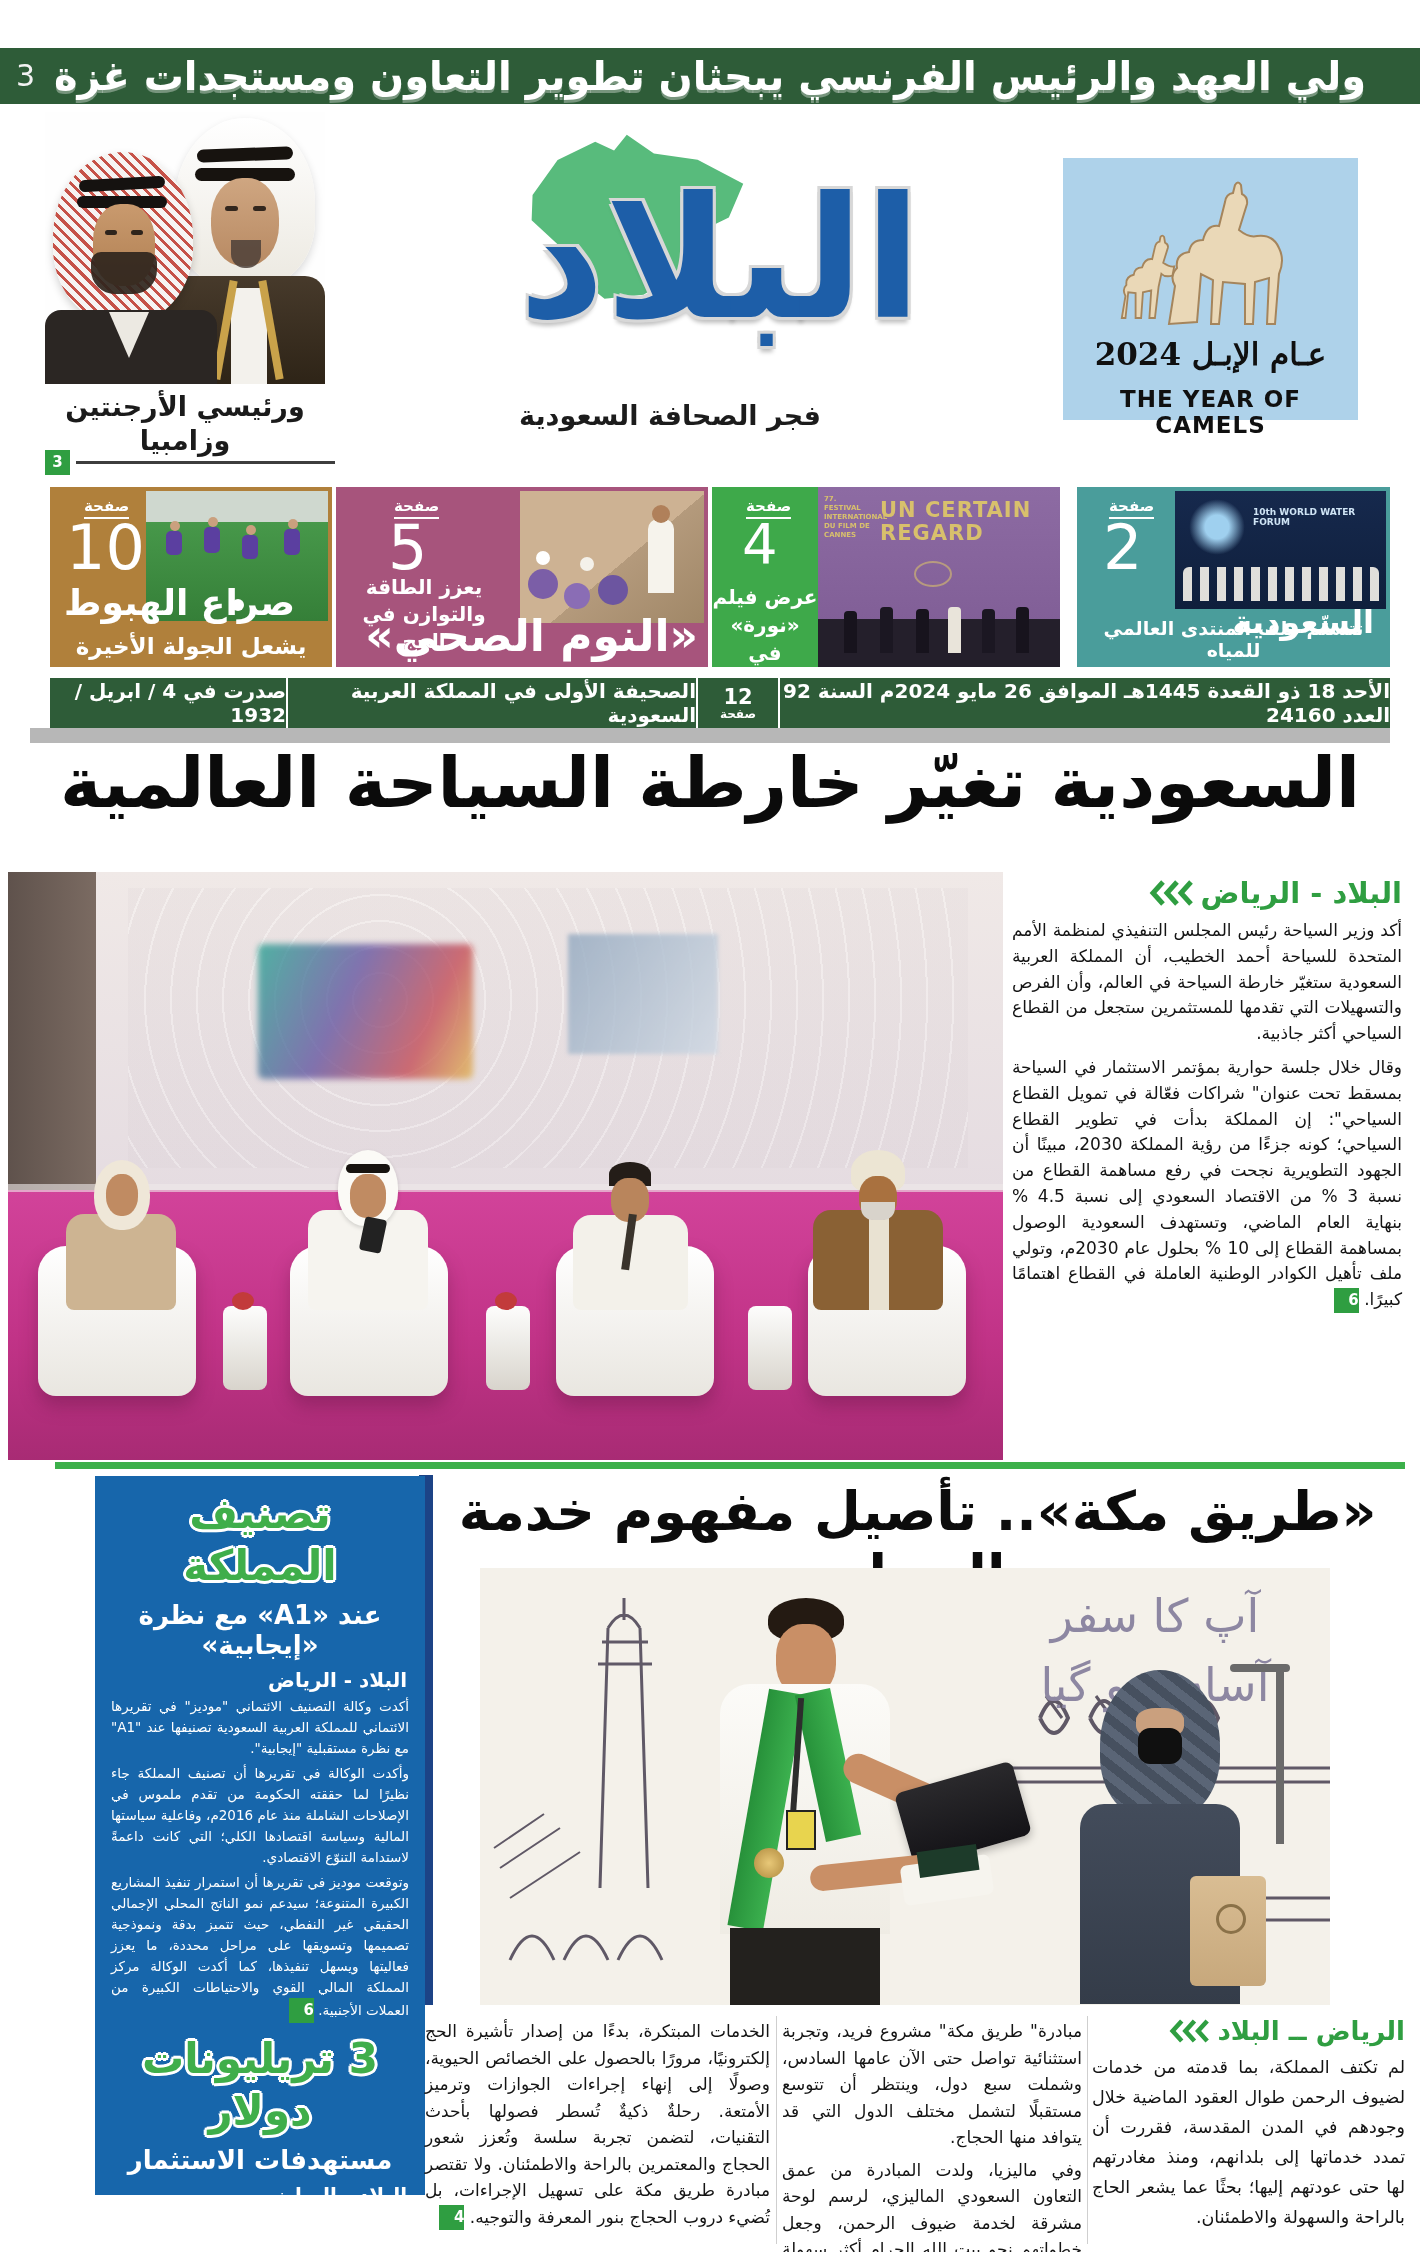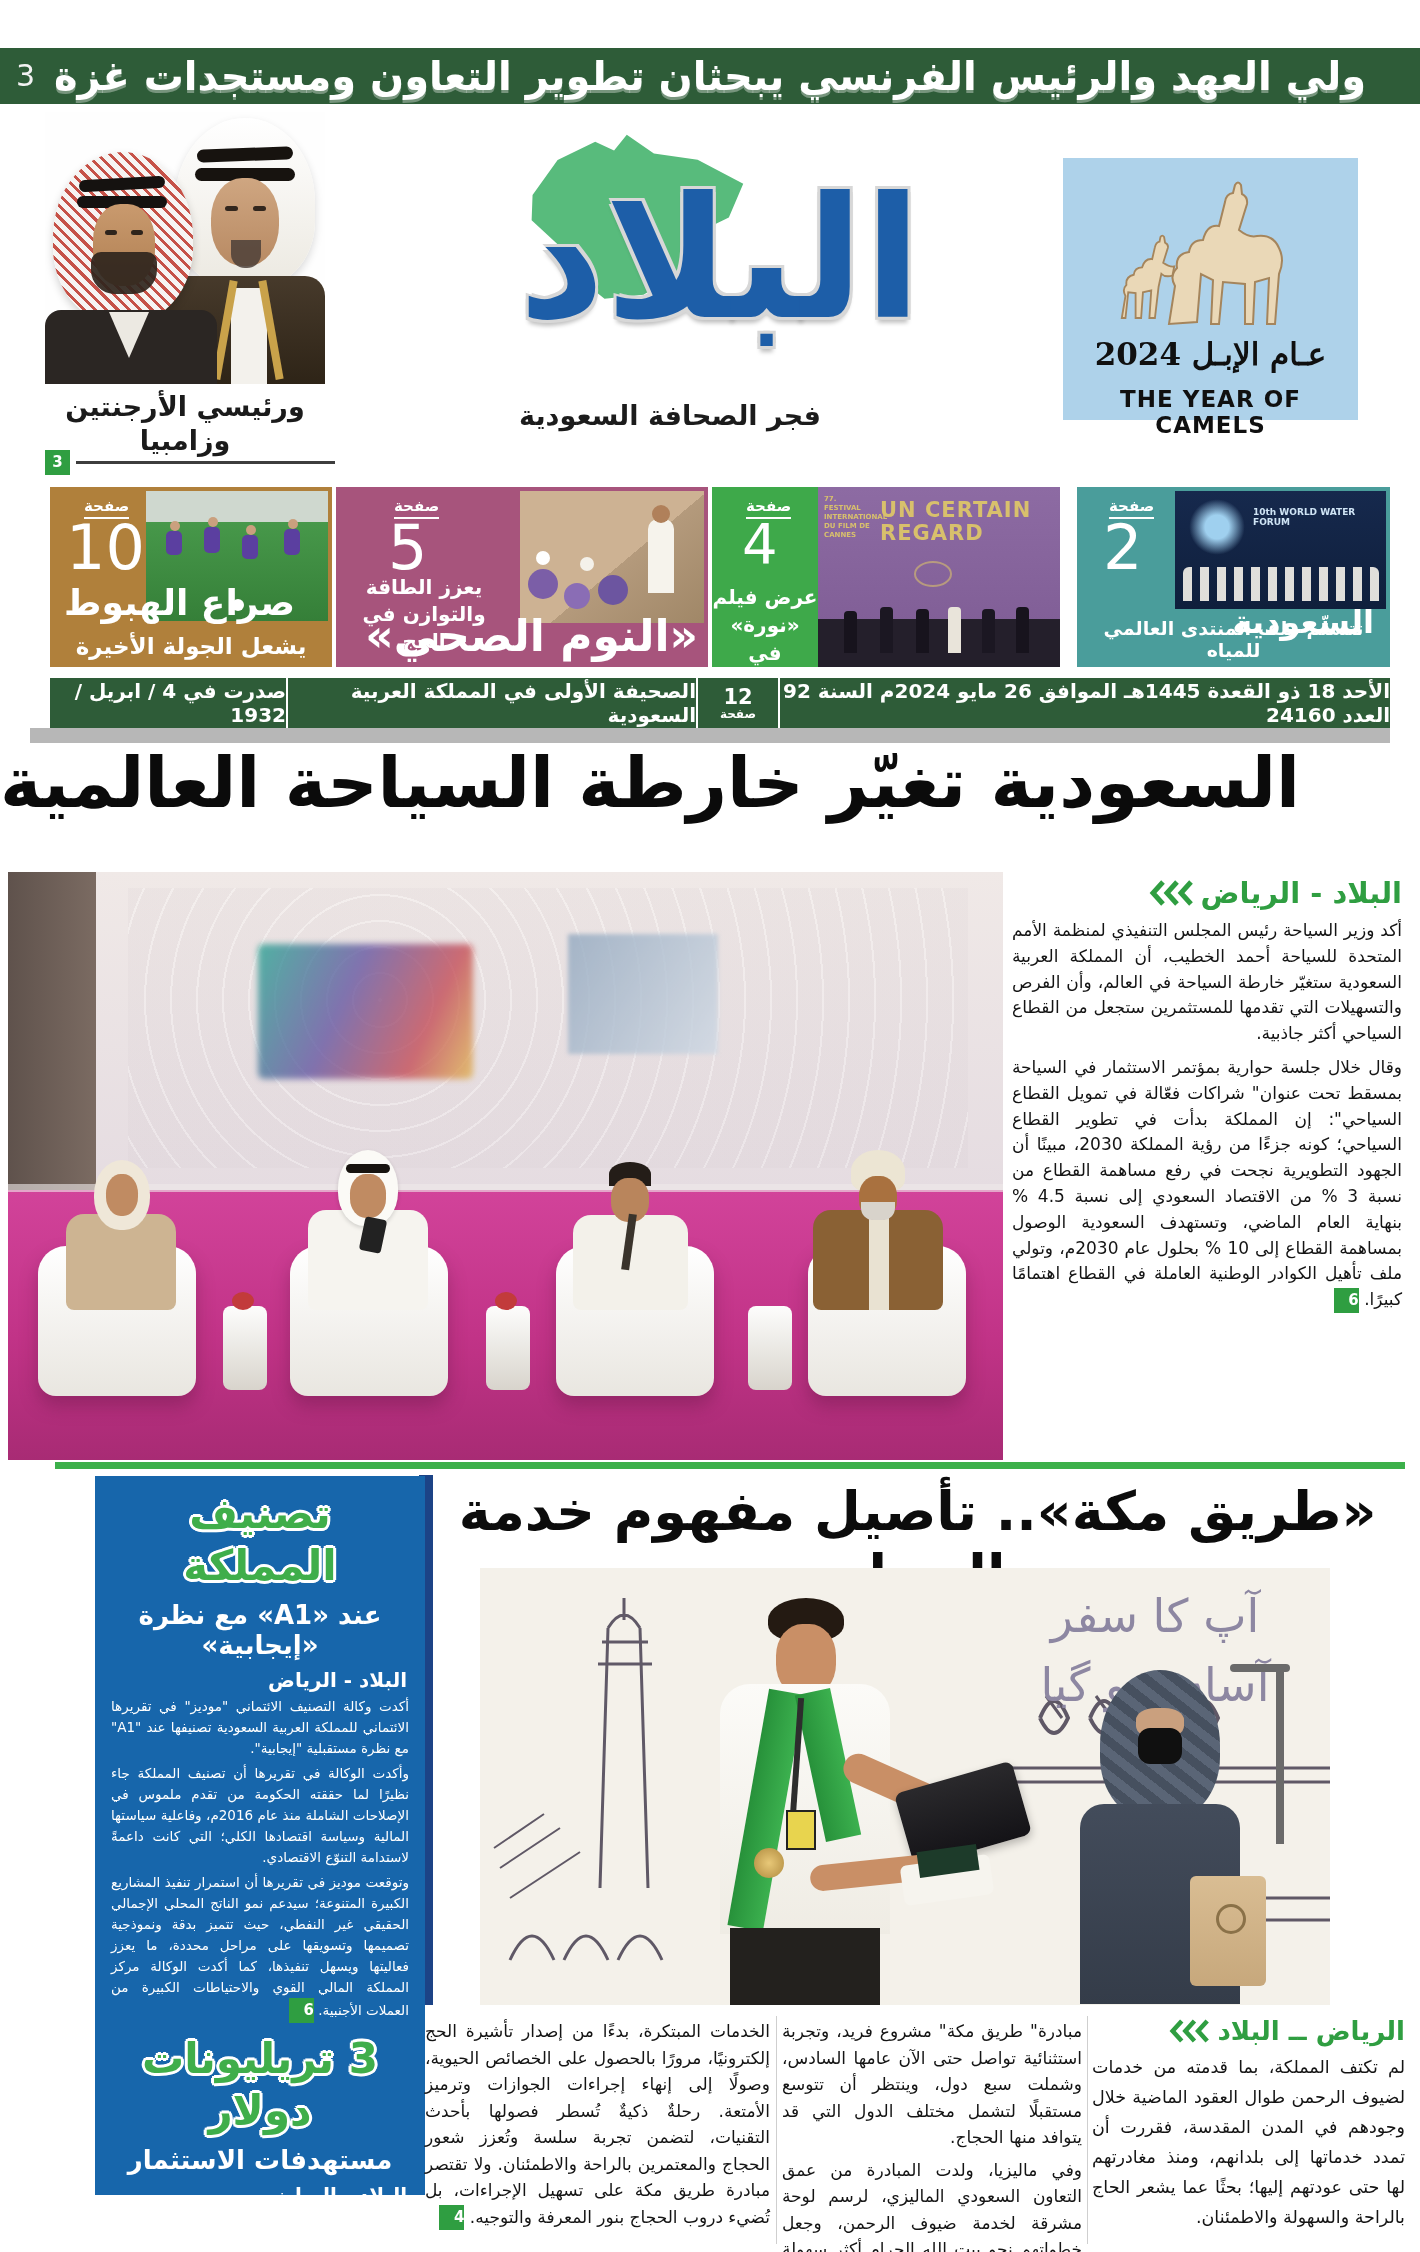--- a/index.html
+++ b/index.html
@@ -52,21 +52,21 @@
   #dateline .cell{display:flex;align-items:center;justify-content:center;font-size:20px}
   #dateline .sep{border-left:2px solid #fff}
   #d-date{width:610px}
   #d-pages{width:80px;flex-direction:column;line-height:1.05}
   #d-pages .n{font-size:21px}
   #d-pages .l{font-size:12px}
   #d-motto{width:408px}
   #d-found{flex:1}
   #graybar{left:30px;top:728px;width:1360px;height:15px;background:#b7b7b7}
   
-  #lead-headline{left:0;top:742px;width:1420px;text-align:left;font-size:70px;
+  #lead-headline{left:0;top:742px;width:1420px;text-align:center;font-size:70px;
                  font-weight:bold;color:#0b0b0b;letter-spacing:-1px}
   #main-photo{left:8px;top:872px;width:995px;height:588px;overflow:hidden;background:#e9e1e3}
   #lead-col{left:1012px;top:876px;width:390px}
   .byline{display:flex;align-items:center;justify-content:flex-start;gap:8px;color:#2f9e41;
           font-weight:bold;font-size:29px}
   #lead-col p{margin:8px 0 0;font-size:17px;line-height:25.8px;color:#141414}
   
   #green-rule{left:55px;top:1462px;width:1350px;height:7px;background:#3cb04a}
   #navy-bar{left:419px;top:1475px;width:14px;height:530px;background:#1c4386}
   #blue-box{left:95px;top:1476px;width:330px;height:719px;background:#1766ab;

